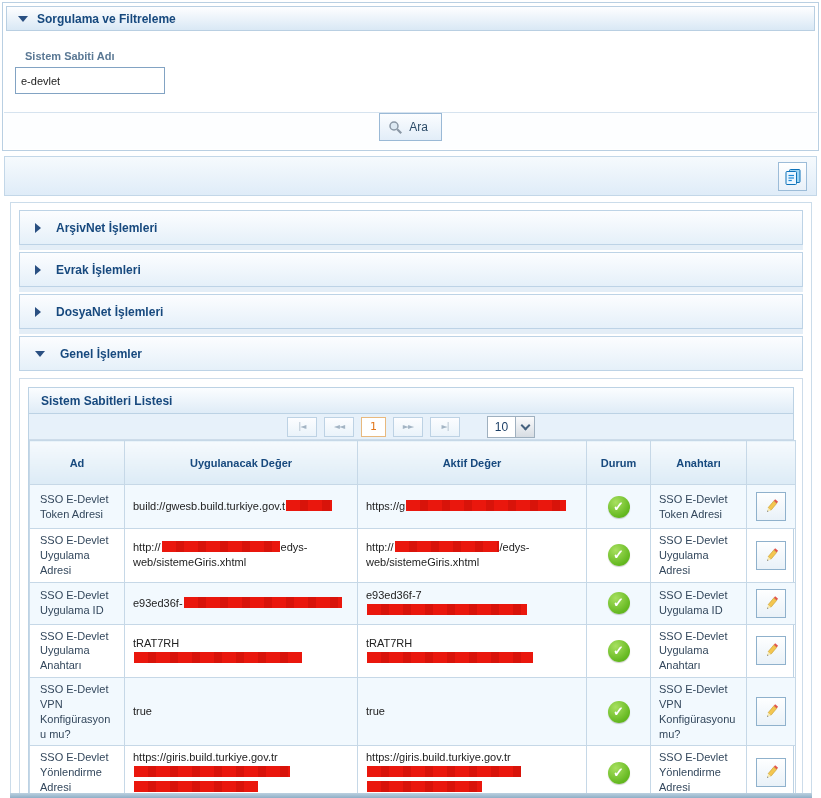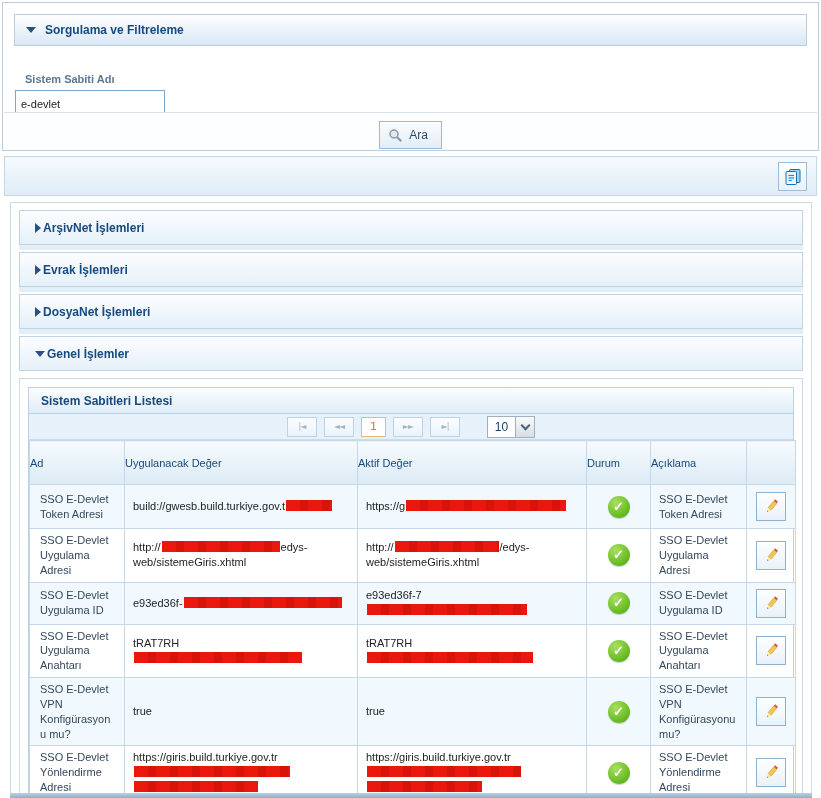--- a/index.html
+++ b/index.html
@@ -3,50 +3,50 @@
 <meta charset="utf-8">
 <style>
   * { margin:0; padding:0; box-sizing:border-box; }
   html,body { width:821px; height:798px; background:#fff;
     font-family:"Liberation Sans", sans-serif; font-size:11px; color:#222; overflow:hidden; }
   body { position:relative; }
 
   
   .query-panel { position:absolute; left:2px; right:2px; top:2px; height:149px;
     border:1px solid #b9cfe2; background:#fff; }
-  .panel-header { margin:11px; height:32px; display:flex; align-items:center; gap:9px;
+  .panel-header { margin:3px; height:25px; display:flex; align-items:center; gap:9px;
     padding-left:11px; background:linear-gradient(#fefeff,#d9e8f5);
     border:1px solid #b9cfe2; color:#17497e; font-weight:bold; font-size:12px; cursor:pointer; }
   .caret-down { width:0; height:0; border-left:5px solid transparent;
     border-right:5px solid transparent; border-top:6px solid #2a5082; }
   .caret-right { width:0; height:0; border-top:5px solid transparent;
     border-bottom:5px solid transparent; border-left:6px solid #2a5082; }
   .form-area { padding:12px 12px 0 12px; }
   .field-label { display:block; font-weight:bold; color:#5a7894; margin:4px 0 5px 10px; }
   .text-input { width:150px; height:27px; border:1px solid #82a3c3; padding:1px 5px;
     font-size:11px; color:#222; font-family:"Liberation Sans",sans-serif; }
   .search-row { position:absolute; left:1px; right:1px; bottom:1px; height:37px;
     border-top:1px solid #d6e3ef; background:#fdfeff;
-    display:flex; align-items:flex-end; justify-content:center; }
+    display:flex; align-items:flex-start; justify-content:center; }
   .ara-btn { display:flex; align-items:center; gap:6px; height:28px; padding:0 13px 0 8px;
     border:1px solid #9ab9d6; background:linear-gradient(#fbfdff,#e2edf8);
     color:#2c4b68; font-size:12px; cursor:pointer; font-family:"Liberation Sans",sans-serif; }
 
   
   .toolbar { position:absolute; left:4px; right:4px; top:156px; height:40px;
     border:1px solid #c3d7e8; background:linear-gradient(#f6fafd,#dfecf8); }
   .tool-btn { position:absolute; right:9px; top:5px; width:29px; height:29px;
     border:1px solid #9cbcd8; background:linear-gradient(#ffffff,#e8f1f9);
     display:flex; align-items:center; justify-content:center; cursor:pointer; }
 
   
   .acc-wrapper { position:absolute; left:10px; right:9px; top:202px; bottom:0;
     border:1px solid #cbdcea; border-bottom:none; background:#fff; padding:7px 8px 0 8px; }
   .acc-tab { height:35px; border:1px solid #bdd3e6; background:linear-gradient(#fcfdff,#e5f0f9);
-    display:flex; align-items:center; gap:2px; padding-left:15px; color:#17497e;
+    display:flex; align-items:center; gap:15px; padding-left:15px; color:#17497e;
     font-weight:bold; font-size:12px; margin-bottom:7px; position:relative; cursor:pointer; }
   .acc-tab.collapsed::after { content:""; position:absolute; left:-1px; right:-1px;
     bottom:-6px; height:5px; background:#e4eef7; }
   .genel-content { border:1px solid #cddcea; background:#fff; padding:8px; }
 
   
   .list-panel { border:1px solid #bcd2e4; }
   .list-header { height:26px; background:linear-gradient(#fbfdff,#dfecf7);
     border-bottom:1px solid #bcd2e4; color:#17497e; font-weight:bold; font-size:12px;
     display:flex; align-items:center; padding-left:12px; }
@@ -63,21 +63,21 @@
   .rpp-val { width:27px; display:flex; align-items:center; justify-content:center;
     color:#1c3f66; font-size:12px; }
   .rpp-chevron { width:19px; background:linear-gradient(#fafbfc,#d7dde3);
     border-left:1px solid #9fb0bf; display:flex; align-items:center; justify-content:center; }
   .chev { width:7px; height:7px; border-right:2px solid #44617e; border-bottom:2px solid #44617e;
     transform:rotate(45deg); margin-top:-3px; }
 
   
   table.grid { width:100%; border-collapse:collapse; table-layout:fixed; font-size:11px; }
   .grid th { height:21px; background:linear-gradient(#f6fafd,#dcebf6);
-    border:1px solid #c6d8e7; color:#17497e; font-weight:normal; text-align:left; }
+    border:1px solid #c6d8e7; color:#17497e; font-weight:bold; text-align:center; }
   .grid td { border:1px solid #c6d8e7; padding:4px 8px; vertical-align:middle;
     line-height:1.35; word-wrap:break-word; }
   .grid tr.odd td { background:#f2f9fe; }
   .c-ad, .c-acik { color:#33475c;margin-top:44px; }
   .c-ad { padding-left:10px !important; padding-right:11px !important; }
   .c-durum, .c-edit { text-align:center; }
   .grid tr:nth-child(1){height:44px} .grid tr:nth-child(2){height:48px}
   .grid tr:nth-child(3){height:42px} .grid tr:nth-child(4){height:46px}
   .grid tr:nth-child(5){height:62px} .grid tr:nth-child(6){height:52px}
   .redact { display:inline-block; height:11px; background:#e8140b; vertical-align:-1px;
@@ -173,21 +173,21 @@
           <col style="width:64px">
             <col style="width:96px">
             <col style="width:49px">
         </colgroup>
         <thead>
             <tr id="head-row">
               <th>Ad</th>
               <th>Uygulanacak Değer</th>
               <th>Aktif Değer</th>
               <th>Durum</th>
-              <th>Açıklama</th>
+              <th>Anahtarı</th>
               <th></th>
             </tr>
           </thead>
         <tbody id="rows">
             <tr class="odd">
               <td class="c-ad">SSO E-Devlet Token Adresi</td>
               <td>
                 <div><span>build://gwesb.build.turkiye.gov.t</span><span class="redact" style="width: 46px;"></span></div>
               </td>
               <td>

